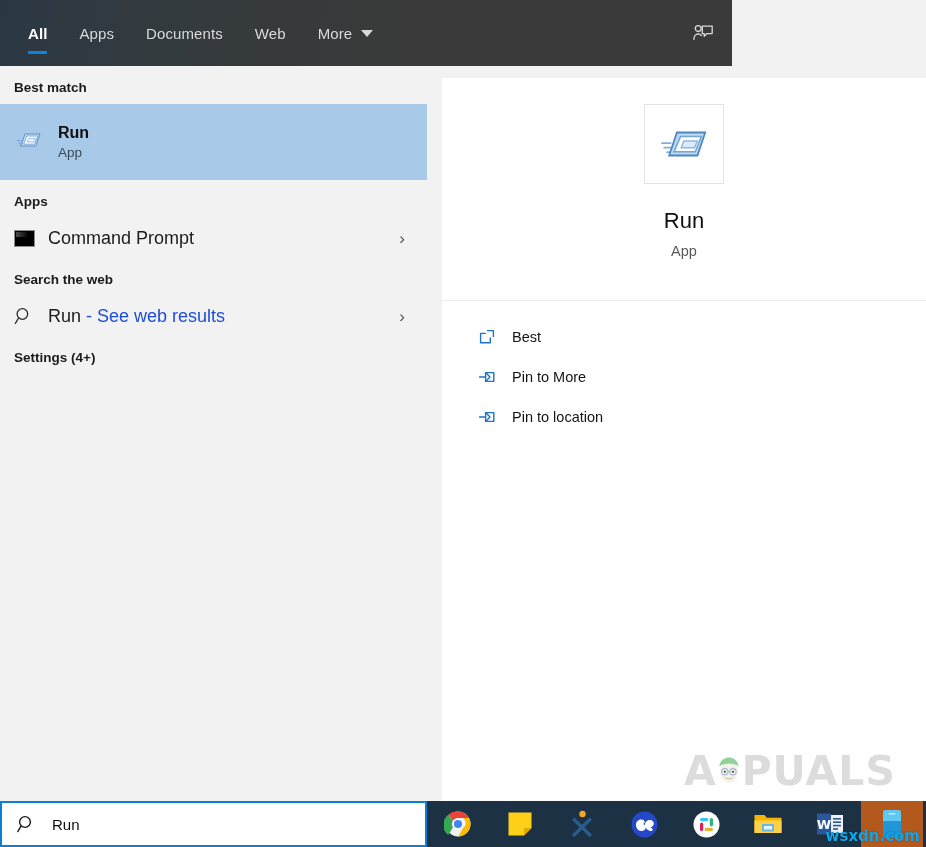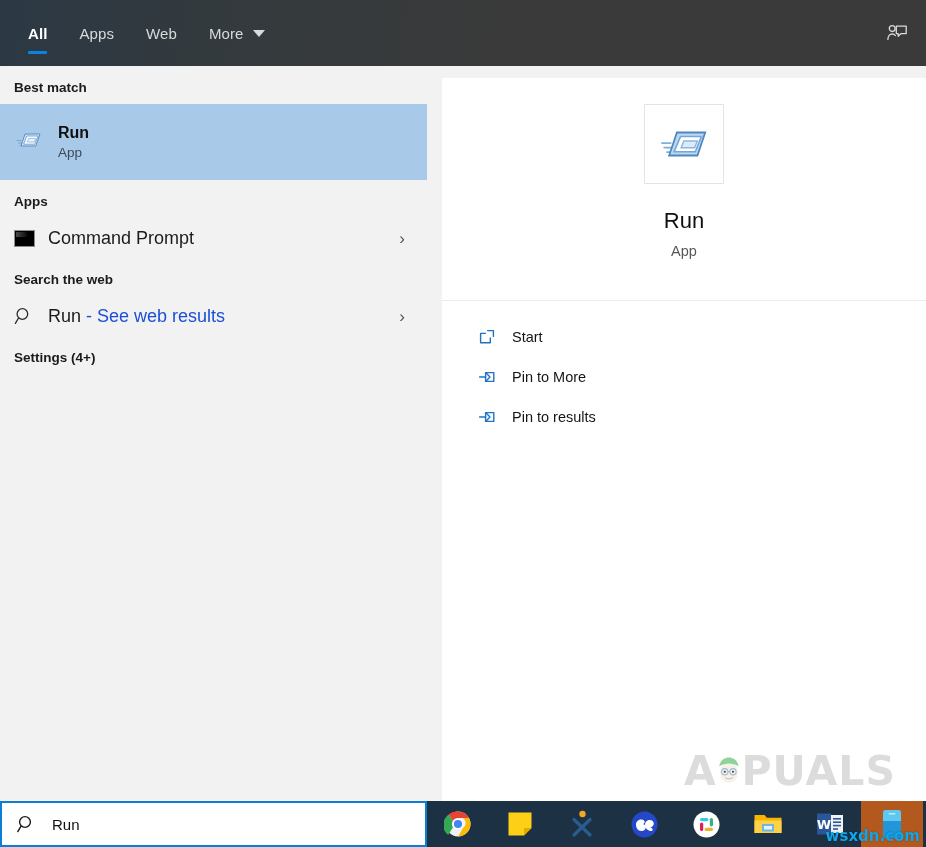--- a/index.html
+++ b/index.html
@@ -6,21 +6,21 @@
   html,body { width:926px; height:847px; overflow:hidden; }
   body {
     font-family:"Liberation Sans", sans-serif;
     background:#f2f2f2;
     -webkit-font-smoothing:antialiased;
   }
   #root { position:relative; width:926px; height:847px; }
 
   
   .header {
-    position:absolute; left:0; top:0; width:926px; height:66px;
+    position:absolute; left:0; top:0; width:732px; height:66px;
     background:linear-gradient(100deg,#2b3844 0%,#333a3e 22%,#3a3a3a 55%,#3a3a3a 100%);
     display:flex; align-items:center;
   }
   .tabs { display:flex; align-items:stretch; height:66px; padding-left:12px; }
   .tab {
     position:relative; display:flex; align-items:center; height:66px;
     padding:0 16px; color:#d8dadc; font-size:15px; letter-spacing:.1px;
     cursor:pointer; white-space:nowrap;
   }
   .tab.active { color:#ffffff; font-weight:bold; }
@@ -143,20 +143,23 @@
 
       <div class="tab active">
         <span>All</span>
         <span class="tab-underline"></span>
       </div>
 
       <div class="tab">
         <span>Apps</span>
       </div>
 
+      <div class="tab">
+        <span>Documents</span>
+      </div>
 
       <div class="tab">
         <span>Web</span>
       </div>
 
       <div class="tab">
         <span>More</span>
         <span class="caret"></span>
       </div>
 
@@ -242,21 +245,21 @@
 
     <div class="actions">
 
       <div class="action">
         <div class="aico">
           <svg width="18" height="18" viewBox="0 0 18 18">
             <path d="M12.3 9.6v5.2H2.6V5.4h5.3" fill="none" stroke="#1f72c4" stroke-width="1.4" stroke-linejoin="round"></path>
             <path d="M9.6 2.6h5.8v5.8" fill="none" stroke="#1f72c4" stroke-width="1.4" stroke-linecap="round" stroke-linejoin="round"></path>
           </svg>
         </div>
-        <div class="alabel">Start</div>
+        <div class="alabel">Best</div>
       </div>
 
 
       <div class="action">
         <div class="aico">
           <svg width="20" height="18" viewBox="0 0 20 18">
             <path d="M7.6 4.6h8.2v8.8H7.6z" fill="none" stroke="#1f72c4" stroke-width="1.4" stroke-linejoin="round"></path>
             <path d="M7.6 9h-6" stroke="#1f72c4" stroke-width="1.4" stroke-linecap="round"></path>
             <path d="M7.6 4.6 12 9l-4.4 4.4" fill="none" stroke="#1f72c4" stroke-width="1.4" stroke-linejoin="round"></path>
           </svg>
@@ -265,21 +268,21 @@
       </div>
 
       <div class="action">
         <div class="aico">
           <svg width="20" height="18" viewBox="0 0 20 18">
             <path d="M7.6 4.6h8.2v8.8H7.6z" fill="none" stroke="#1f72c4" stroke-width="1.4" stroke-linejoin="round"></path>
             <path d="M7.6 9h-6" stroke="#1f72c4" stroke-width="1.4" stroke-linecap="round"></path>
             <path d="M7.6 4.6 12 9l-4.4 4.4" fill="none" stroke="#1f72c4" stroke-width="1.4" stroke-linejoin="round"></path>
           </svg>
         </div>
-        <div class="alabel">Pin to results</div>
+        <div class="alabel">Pin to location</div>
       </div>
 
     </div>
   </div>
 
   <div class="watermark">
     <span class="wm-text">A</span>
     <svg width="40" height="44" viewBox="0 0 40 44" style="margin:0 -2px 0 -3px">
       <ellipse cx="20" cy="24" rx="12" ry="14" fill="#f4f2ea"></ellipse>
       <path d="M7 16c1-8 7-12 13-12s12 4 13 12c-4-3-9-4-13-4s-9 1-13 4z" fill="#8fd39a"></path>

